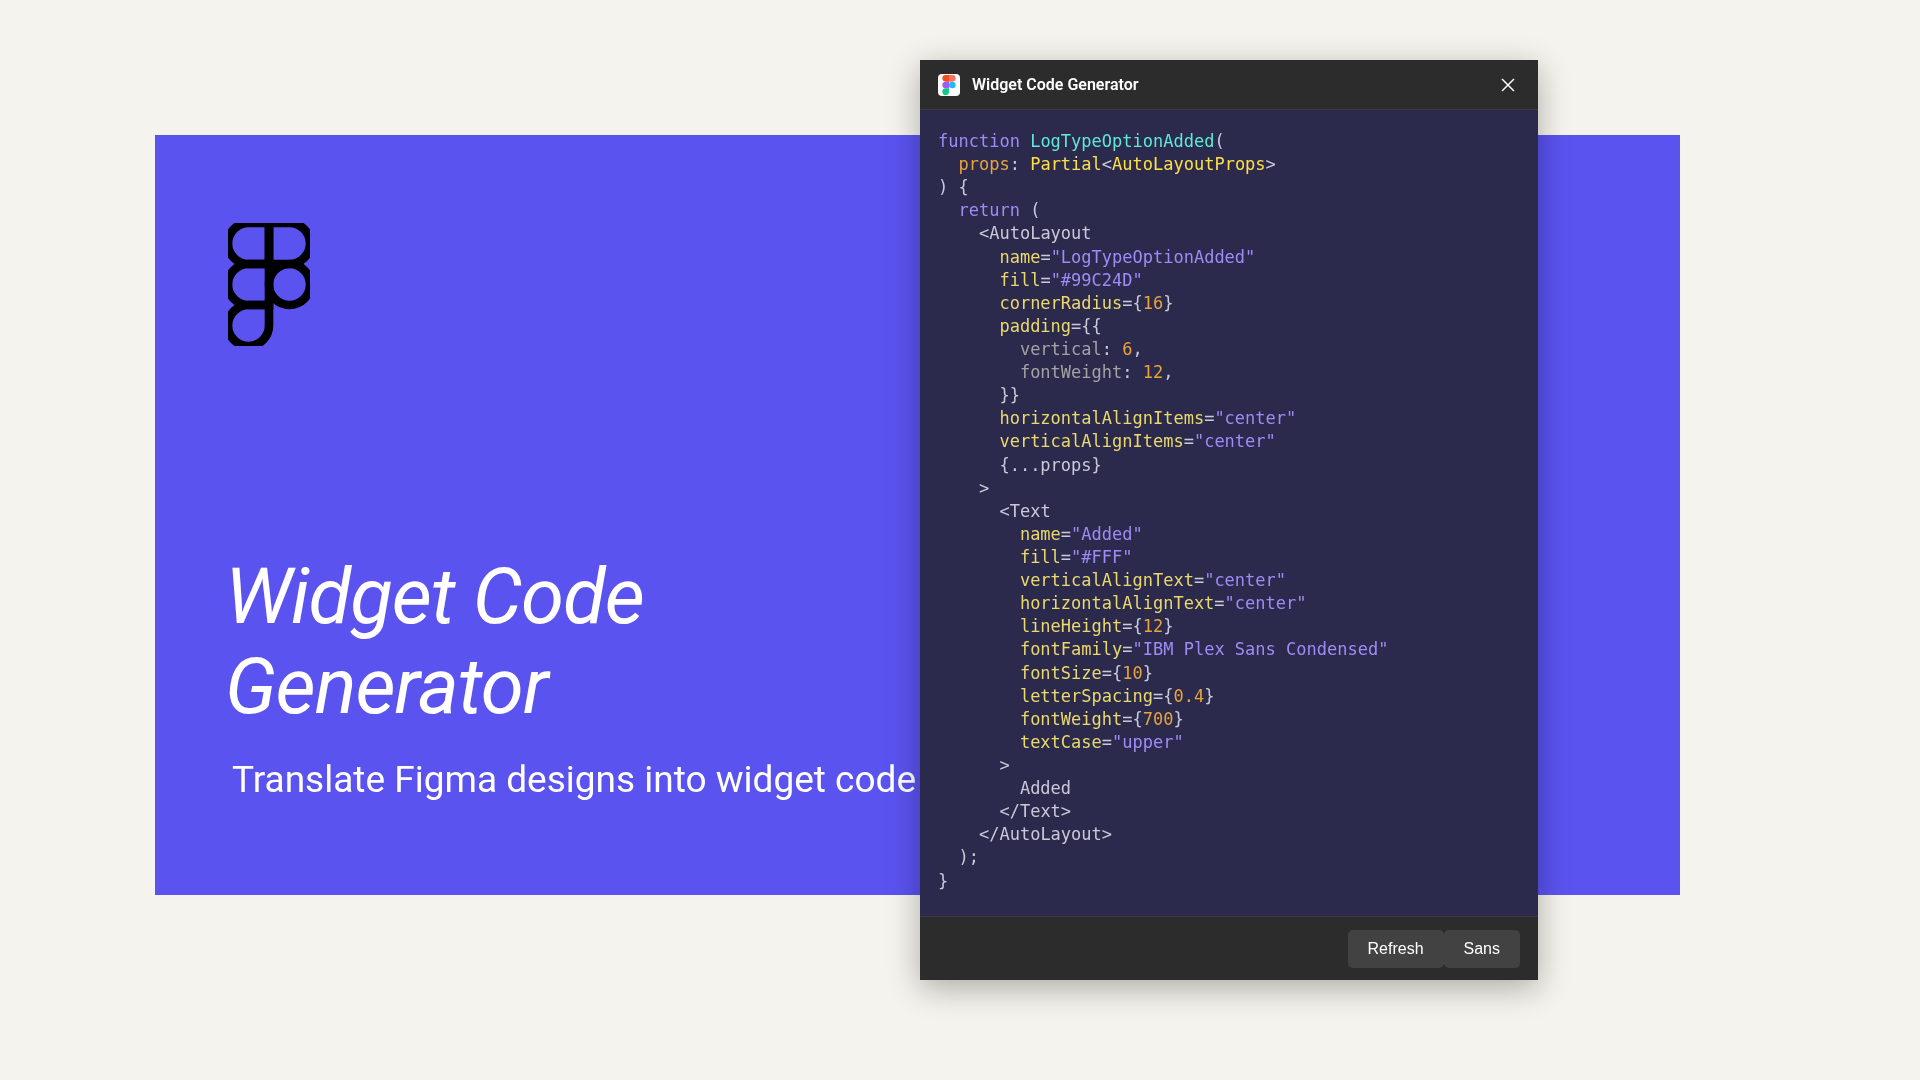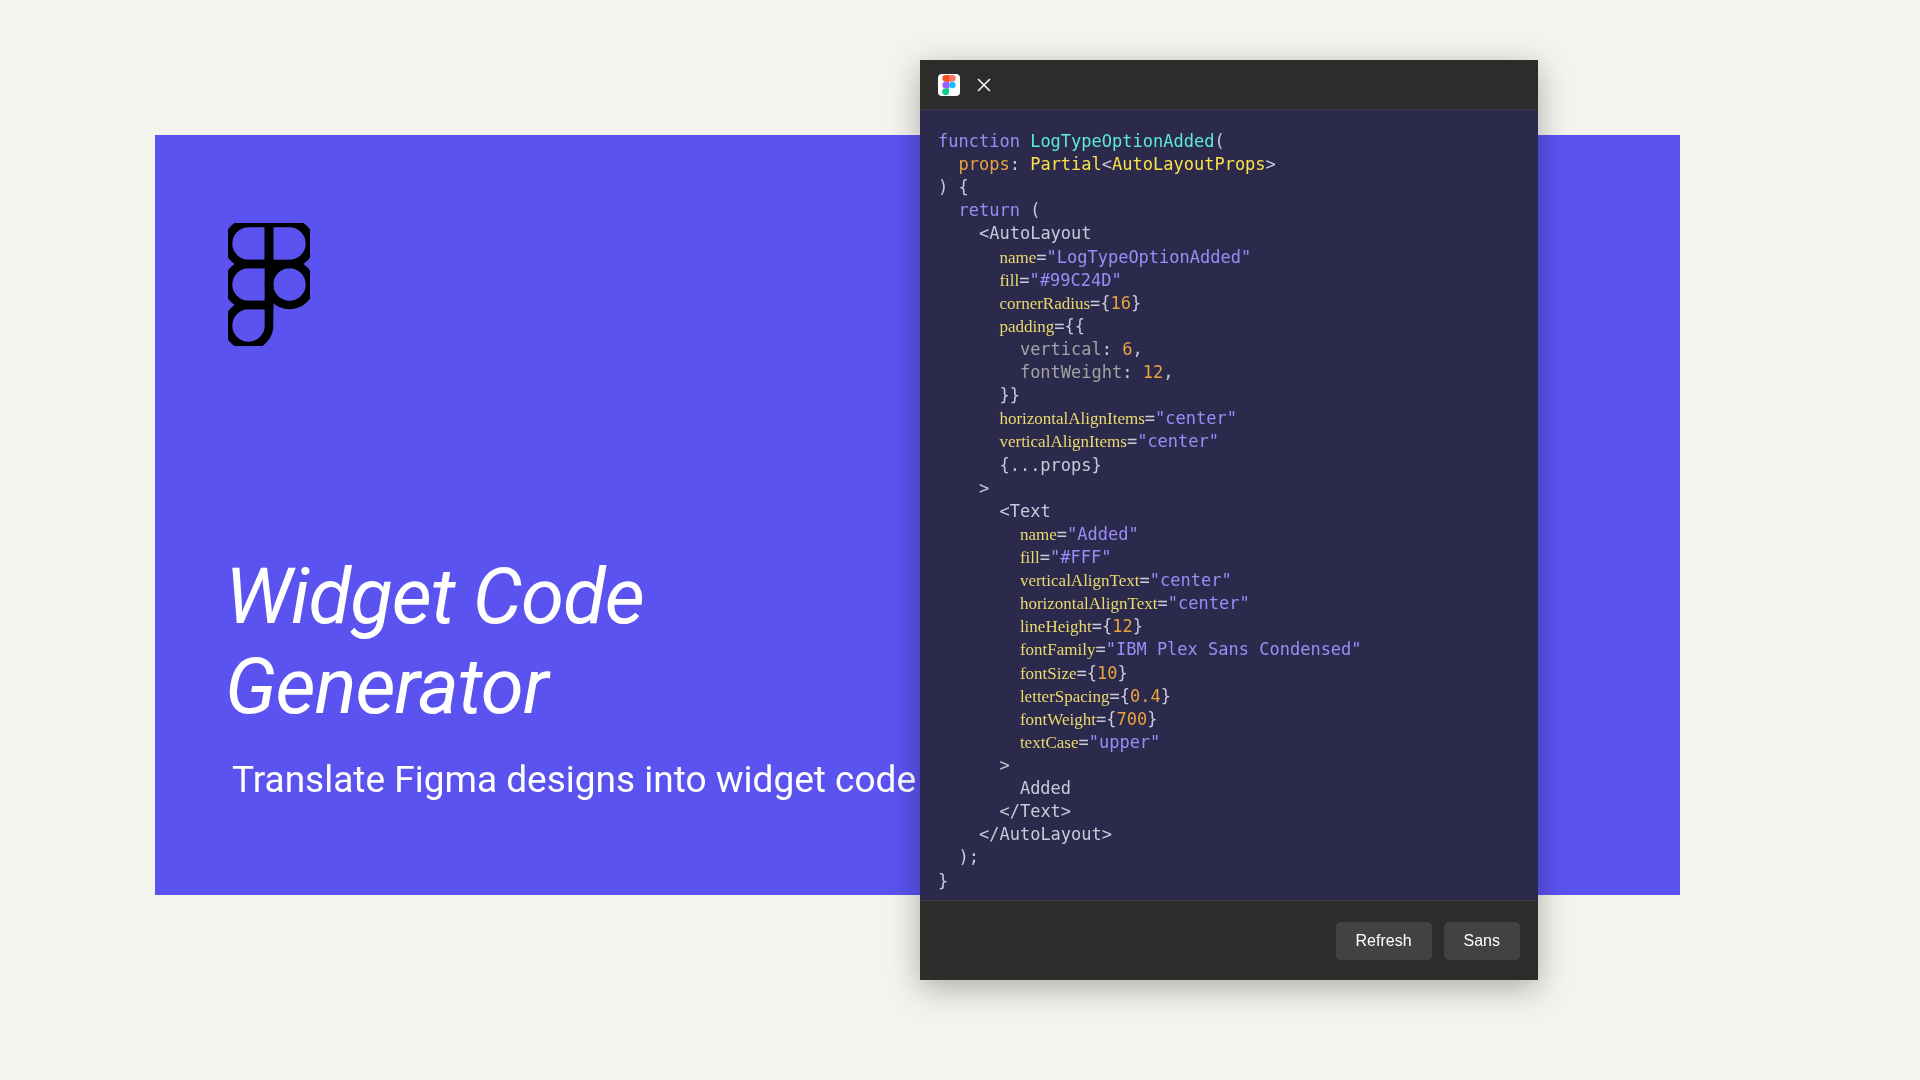--- a/index.html
+++ b/index.html
@@ -111,33 +111,32 @@
       line-height: 1.36;
       white-space: pre;
       color: #c9c9d9;
     }
     .tok-keyword { color: #9d8cf5; }
     .tok-fname { color: #5eead4; }
     .tok-param { color: #e8a33d; }
     .tok-type { color: #fde047; }
     .tok-punct { color: #c9c9d9; }
     .tok-tag { color: #c9c9d9; }
-    .tok-attr { color: #ead96d; font-family: Liberation Serif, serif; }
+    .tok-attr { color: #ead96d; }
     .tok-string { color: #9d8cf5; }
     .tok-number { color: #e8a33d; }
     .tok-prop { color: #a3a3a3; }
     .window-footer {
-      height: 80px;
+      height: 64px;
       background: #2c2c2c;
       border-top: 1px solid #3a3a3a;
       display: flex;
       align-items: center;
       justify-content: flex-end;
       padding: 0 18px;
-      gap: 12px;
     }
     .footer-btn {
       background: #424242;
       color: #fff;
       border: none;
       padding: 10px 20px;
       border-radius: 5px;
       font-size: 16px;
       cursor: pointer;
     }
@@ -168,20 +167,21 @@
   <div class="window-header">
     <div class="window-icon">
       <svg viewBox="0 0 38 57">
         <path fill="#1abcfe" d="M19 28.5a9.5 9.5 0 1 1 19 0 9.5 9.5 0 0 1-19 0z"></path>
         <path fill="#0acf83" d="M0 47.5A9.5 9.5 0 0 1 9.5 38H19v9.5a9.5 9.5 0 1 1-19 0z"></path>
         <path fill="#ff7262" d="M19 0v19h9.5a9.5 9.5 0 1 0 0-19H19z"></path>
         <path fill="#f24e1e" d="M0 9.5A9.5 9.5 0 0 0 9.5 19H19V0H9.5A9.5 9.5 0 0 0 0 9.5z"></path>
         <path fill="#a259ff" d="M0 28.5A9.5 9.5 0 0 0 9.5 38H19V19H9.5A9.5 9.5 0 0 0 0 28.5z"></path>
       </svg>
     </div>
+    <div class="window-title">Widget Code Generator</div>
     <div class="close-btn">
       <svg width="16" height="16" viewBox="0 0 16 16" stroke="#fff" stroke-width="1.5">
         <line x1="2" y1="2" x2="14" y2="14"></line>
         <line x1="14" y1="2" x2="2" y2="14"></line>
       </svg>
     </div>
   </div>
 
   <div class="code-area">
     <div class="code-content"><span class="tok-keyword">function</span> <span class="tok-fname">LogTypeOptionAdded</span><span class="tok-punct">(</span>

